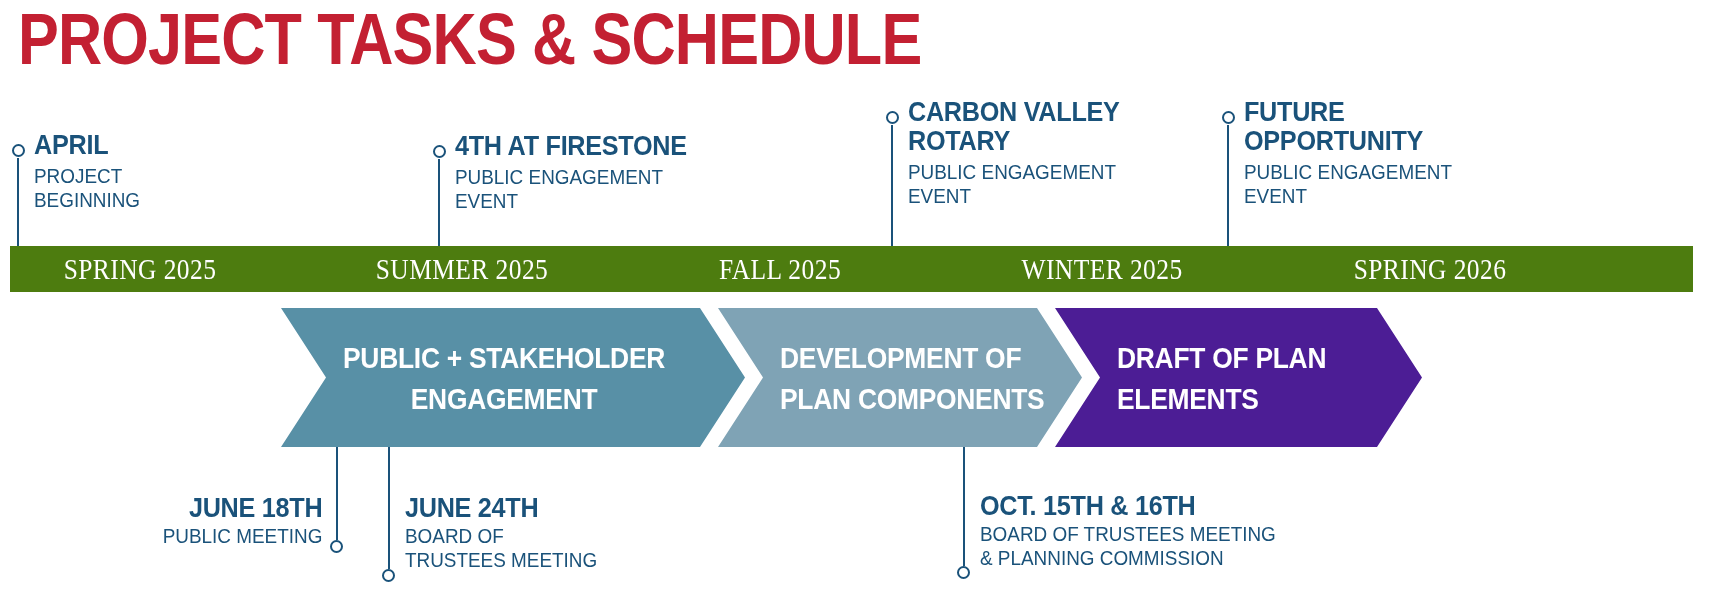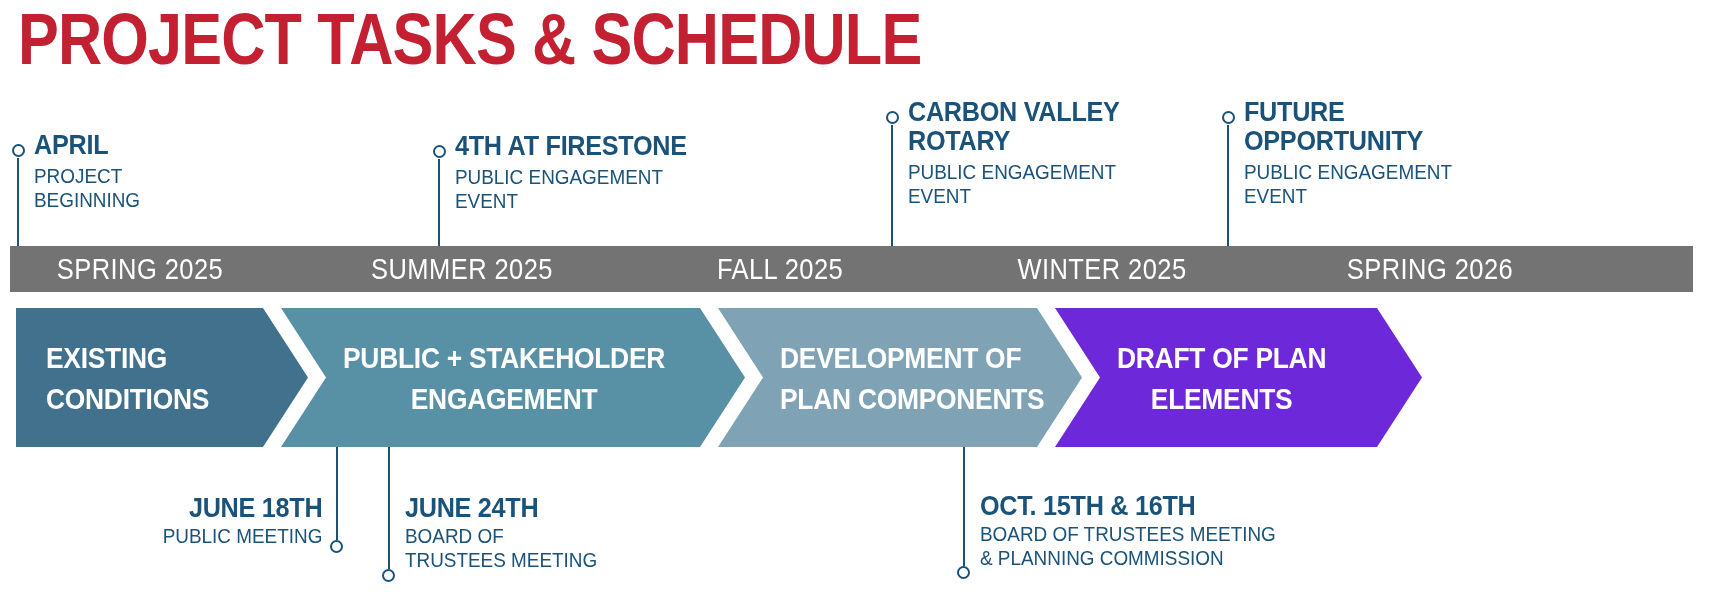--- a/index.html
+++ b/index.html
@@ -136,48 +136,42 @@
     <div class="marker-title">
       <span>FUTURE</span>
       <span>OPPORTUNITY</span>
     </div>
     <div class="marker-sub">
       <span>PUBLIC ENGAGEMENT</span>
       <span>EVENT</span>
     </div>
   </div>
 
-  <div class="season-bar" style="background-color: #737373;">
+  <div class="season-bar" style="background-color: #4d7c0f; font-family: Liberation Serif, serif;">
     <span class="season-label sl1">SPRING 2025</span>
     <span class="season-label sl2">SUMMER 2025</span>
     <span class="season-label sl3">FALL 2025</span>
     <span class="season-label sl4">WINTER 2025</span>
     <span class="season-label sl5">SPRING 2026</span>
   </div>
 
   <div class="chevrons">
-    <div class="chevron flat ch1" style="background-color: rgb(65, 113, 141);">
-      <div class="phase-label">
-        <span>EXISTING</span>
-        <span>CONDITIONS</span>
-      </div>
-    </div>
     <div class="chevron notch ch2" style="background-color: rgb(88, 144, 166);">
       <div class="phase-label">
         <span>PUBLIC + STAKEHOLDER</span>
         <span>ENGAGEMENT</span>
       </div>
     </div>
     <div class="chevron notch ch3" style="background-color: rgb(127, 163, 181);">
       <div class="phase-label">
         <span>DEVELOPMENT OF</span>
         <span>PLAN COMPONENTS</span>
       </div>
     </div>
-    <div class="chevron notch ch4" style="background-color: #6d28d9; text-align: center;">
+    <div class="chevron notch ch4" style="background-color: #4c1d95;">
       <div class="phase-label">
         <span>DRAFT OF PLAN</span>
         <span>ELEMENTS</span>
       </div>
     </div>
   </div>
 
   <span class="pin-line bm1-line"></span>
   <span class="pin-circle bm1-circle"></span>
   <div class="marker-text bm1-text scale-right" style="position:absolute;">

